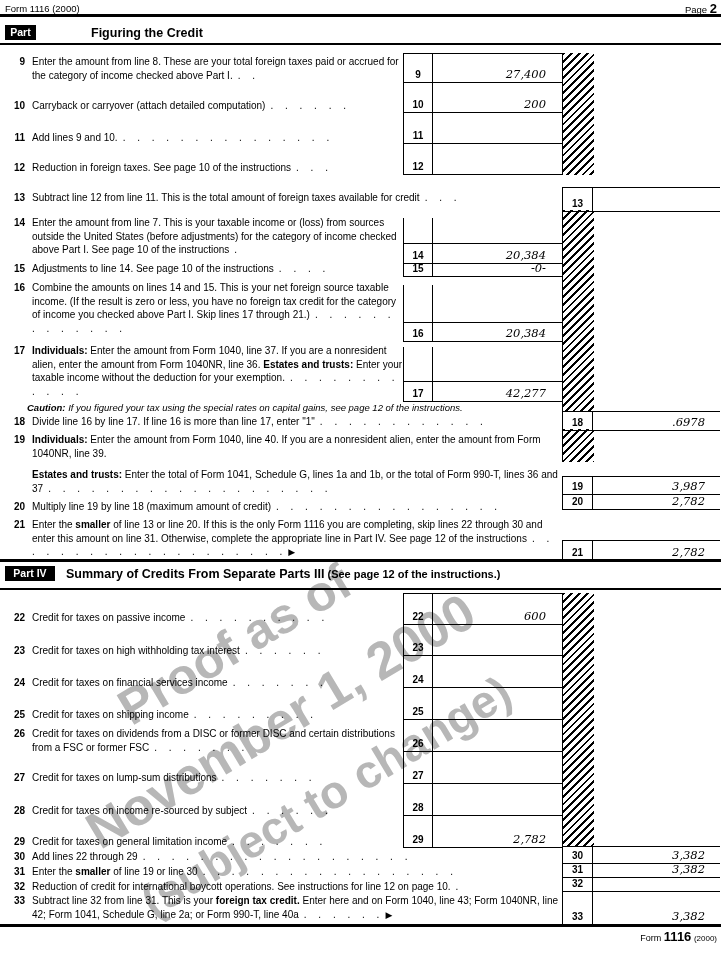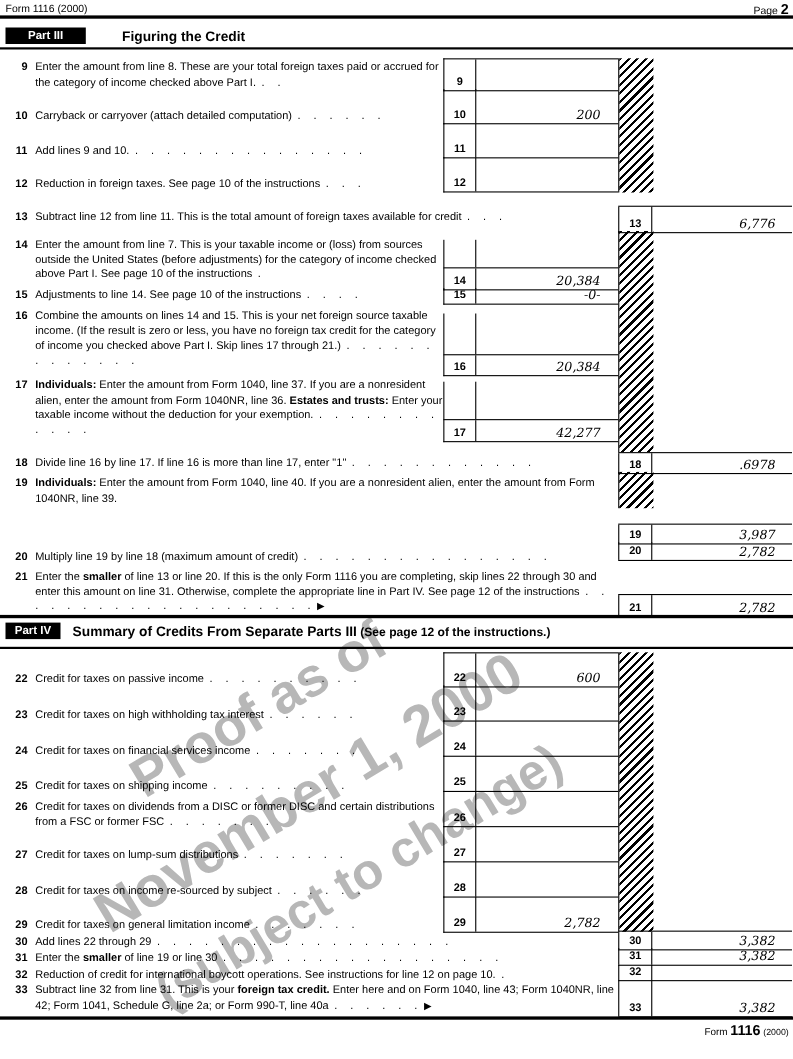--- a/index.html
+++ b/index.html
@@ -61,22 +61,22 @@
   <div class="watermark">
     <div class="wm1">Proof as of</div>
     <div class="wm2">November 1, 2000</div>
     <div class="wm3">(subject to change)</div>
   </div>
 
   <div class="hdr-left">Form 1116 (2000)</div>
   <div class="hdr-right"><span>Page</span> <span class="pgnum">2</span></div>
   <div class="rule" style="top:14px;height:2.5px;"></div>
 
-  <div class="badge" style="left:5px;top:25px;width:73px;">Part III</div>
-  <div class="ptitle" style="left:74px;top:26px;padding-left:37px;">Figuring the Credit</div>
+  <div class="badge" style="left:5px;top:25px;width:31px;">Part III</div>
+  <div class="ptitle" style="left:54px;top:26px;padding-left:37px;">Figuring the Credit</div>
   <div class="rule" style="top:43px;height:2px;"></div>
 
   <div class="lrow" style="top:55px;">
     <span class="lnum">9</span>
     <span class="ltxt w-n"><span>Enter the amount from line 8. These are your total foreign taxes paid or accrued for the category of income checked above Part I.</span><span class="dots">. .</span></span>
   </div>
   <div class="lrow" style="top:99px;">
     <span class="lnum">10</span>
     <span class="ltxt w-n"><span>Carryback or carryover (attach detailed computation)</span><span class="dots">. . . . . .</span></span>
   </div>
@@ -101,41 +101,44 @@
     <span class="ltxt w-n"><span>Adjustments to line 14. See page 10 of the instructions</span><span class="dots">. . . .</span></span>
   </div>
   <div class="lrow" style="top:281px;">
     <span class="lnum">16</span>
     <span class="ltxt w-n"><span>Combine the amounts on lines 14 and 15. This is your net foreign source taxable income. (If the result is zero or less, you have no foreign tax credit for the category of income you checked above Part I. Skip lines 17 through 21.)</span><span class="dots">. . . . . . . . . . . . .</span></span>
   </div>
   <div class="lrow" style="top:344px;">
     <span class="lnum">17</span>
     <span class="ltxt w-n"><b>Individuals:</b><span> Enter the amount from Form 1040, line 37. If you are a nonresident alien, enter the amount from Form 1040NR, line 36. </span><b>Estates and trusts:</b><span> Enter your taxable income without the deduction for your exemption.</span><span class="dots">. . . . . . . . . . . .</span></span>
   </div>
+  <div class="caution"><b>Caution:</b><span> If you figured your tax using the special rates on capital gains, see page 12 of the instructions.</span></div>
   <div class="lrow" style="top:415px;">
     <span class="lnum">18</span>
     <span class="ltxt w-w"><span>Divide line 16 by line 17. If line 16 is more than line 17, enter "1"</span><span class="dots">. . . . . . . . . . . .</span></span>
   </div>
   <div class="lrow" style="top:433px;">
     <span class="lnum">19</span>
     <span class="ltxt w-w">
       <span class="para"><b>Individuals:</b><span> Enter the amount from Form 1040, line 40. If you are a nonresident alien, enter the amount from Form 1040NR, line 39.</span></span>
+      <span class="para para2"><b>Estates and trusts:</b><span> Enter the total of Form 1041, Schedule G, lines 1a and 1b, or the total of Form 990-T, lines 36 and 37</span><span class="dots">. . . . . . . . . . . . . . . . . . . .</span></span>
     </span>
   </div>
   <div class="lrow" style="top:500px;">
     <span class="lnum">20</span>
     <span class="ltxt w-w"><span>Multiply line 19 by line 18 (maximum amount of credit)</span><span class="dots">. . . . . . . . . . . . . . . .</span></span>
   </div>
   <div class="lrow" style="top:518px;">
     <span class="lnum">21</span>
     <span class="ltxt w-w"><span>Enter the </span><b>smaller</b><span> of line 13 or line 20. If this is the only Form 1116 you are completing, skip lines 22 through 30 and enter this amount on line 31. Otherwise, complete the appropriate line in Part IV. See page 12 of the instructions</span><span class="dots">. . . . . . . . . . . . . . . . . . . .</span><span class="arw">▶</span></span>
   </div>
 
   <div class="ib bt" style="top:53px;height:28px;">
       <span class="ibn">9</span>
+      <span class="ibv">27,400</span>
     </div>
   <div class="ib" style="top:81px;height:31px;">
       <span class="ibn">10</span>
       <span class="ibv">200</span>
     </div>
   <div class="ib" style="top:112px;height:31px;">
       <span class="ibn">11</span>
     </div>
   <div class="ib" style="top:143px;height:31px;">
       <span class="ibn">12</span>
@@ -168,21 +171,20 @@
       <span class="ibn">17</span>
       <span class="ibv">42,277</span>
     </div>
 
   <div class="hatch" style="top:53px;height:122px;"></div>
   <div class="hatch" style="top:210px;height:201px;"></div>
   <div class="hatch" style="top:429px;height:33px;"></div>
 
   <div class="ob bt" style="top:187px;height:23px;">
       <span class="obn">13</span>
-      <span class="obv">6,776</span>
     </div>
   <div class="ob bt" style="top:411px;height:18px;">
       <span class="obn">18</span>
       <span class="obv">.6978</span>
     </div>
   <div class="ob bt" style="top:476px;height:17px;">
       <span class="obn">19</span>
       <span class="obv">3,987</span>
     </div>
   <div class="ob" style="top:493px;height:16px;">

